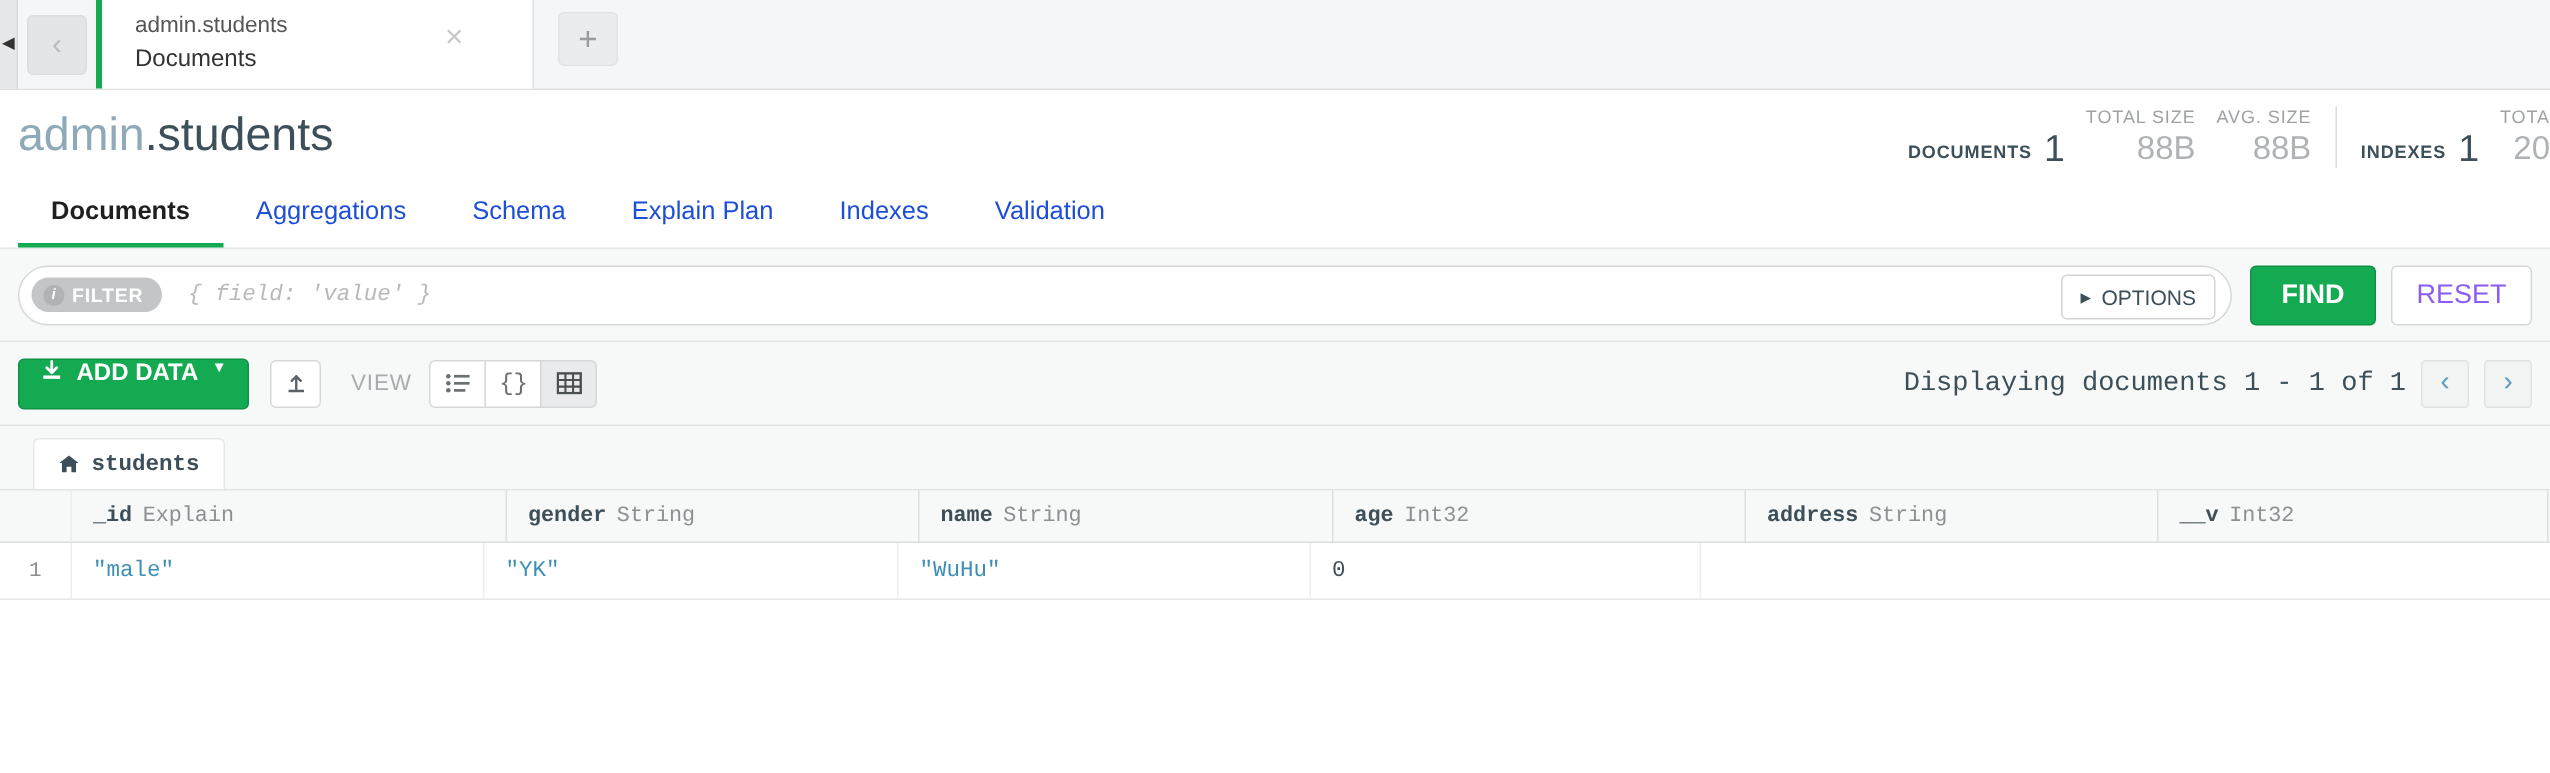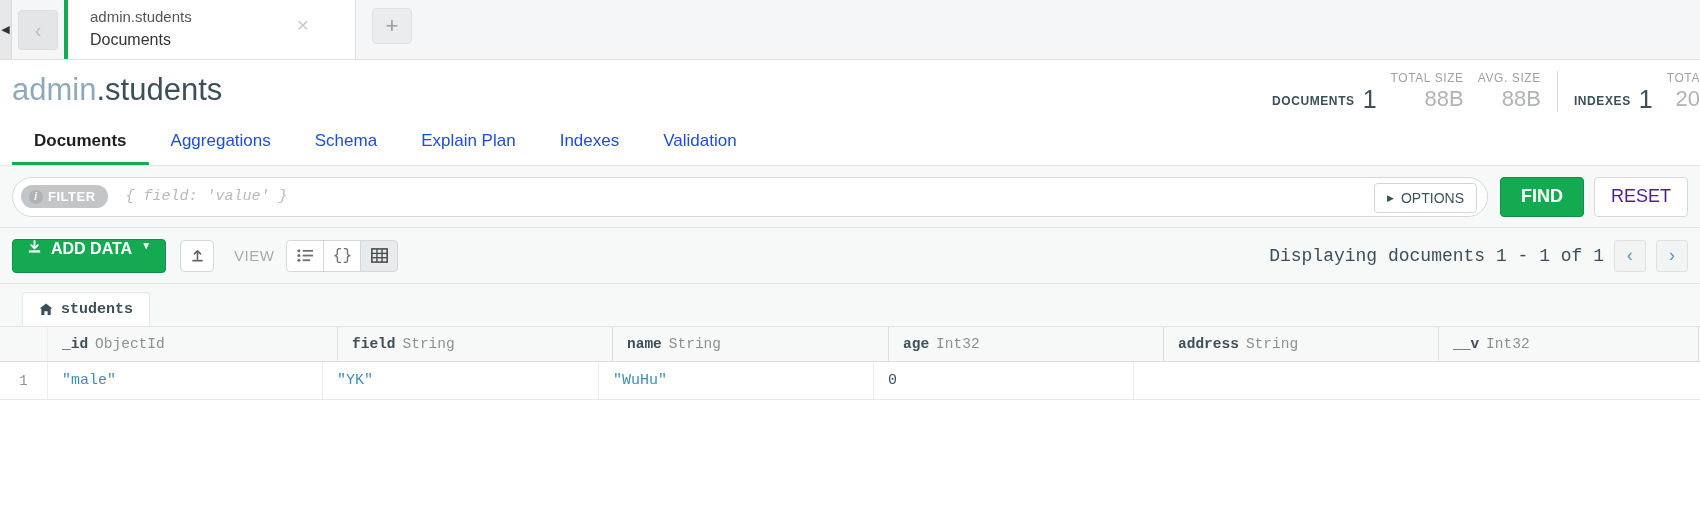--- a/index.html
+++ b/index.html
@@ -178,21 +178,21 @@
     border-radius: 4px;
     color: #fff; font-size: 18px; font-weight: 700;
     display: flex; align-items: center; justify-content: center;
   }
   .reset-btn {
     margin-left: 10px;
     height: 40px;
     background: #fff;
     border: 1px solid #d6d7d9;
     border-radius: 4px;
-    color: #4c1d95; font-size: 18px;
+    color: #8b5cf6; font-size: 18px;
     display: flex; align-items: center; justify-content: center;
     padding: 0 16px;
     white-space: nowrap;
   }
 
   
   .toolbar {
     position: relative;
     height: 56px;
     background: #f7f8f8;
@@ -466,24 +466,24 @@
     </svg>
     <span>students</span>
   </div>
 </div>
 
 <div class="grid">
   <div class="grid-head">
     <div class="cell-num"></div>
     <div class="col" style="width:290px">
       <span class="hd-name">_id</span>
-      <span class="hd-type">ObjectId</span>
+      <span class="hd-type">Explain</span>
     </div>
     <div class="col" style="width:275px">
-      <span class="hd-name">field</span>
+      <span class="hd-name">gender</span>
       <span class="hd-type">String</span>
     </div>
     <div class="col" style="width:276px">
       <span class="hd-name">name</span>
       <span class="hd-type">String</span>
     </div>
     <div class="col" style="width:275px">
       <span class="hd-name">age</span>
       <span class="hd-type">Int32</span>
     </div>

